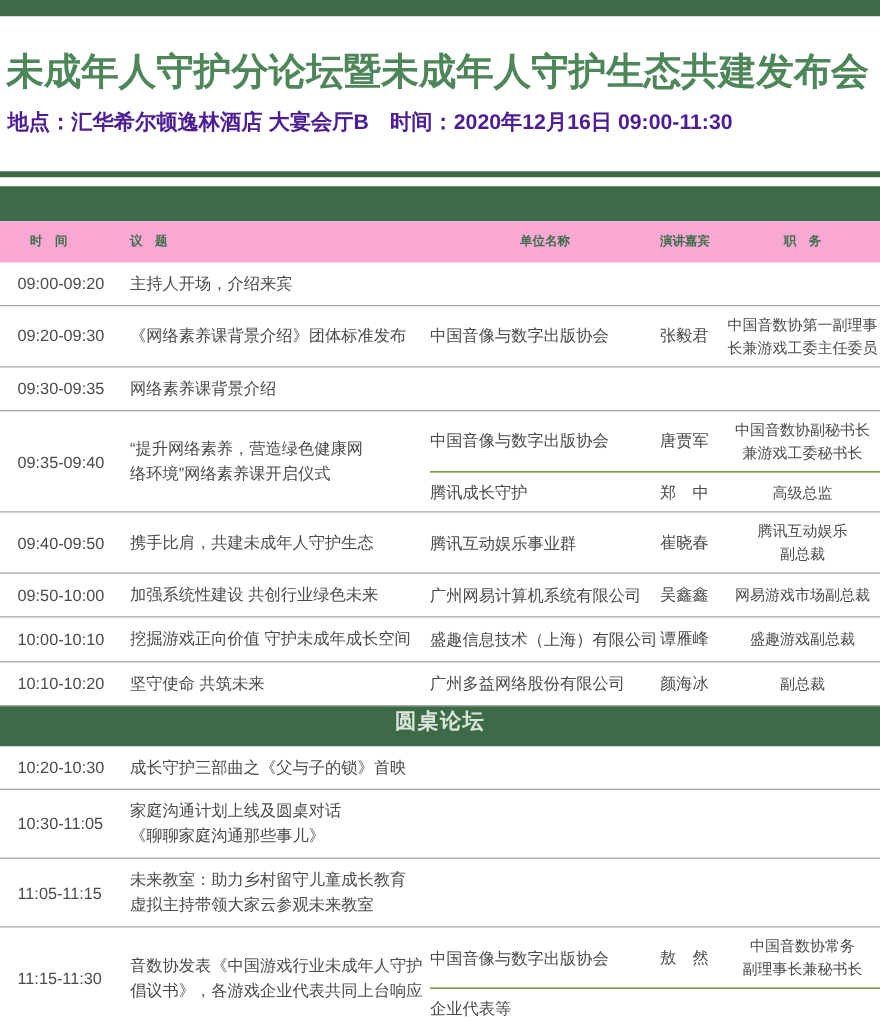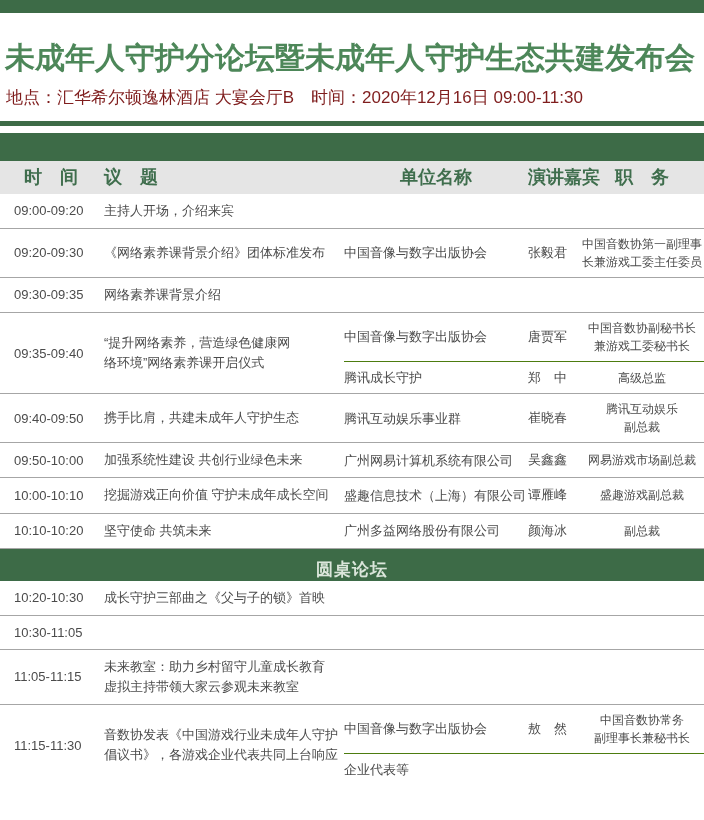--- a/index.html
+++ b/index.html
@@ -9,31 +9,31 @@
     color:#4b4b4b;
     -webkit-font-smoothing:antialiased;
   }
   .topbar{height:13px;background:#3d6b47;}
   .event-title{
     font-size:30px;font-weight:bold;color:#4d8759;
     line-height:1.25;padding:26px 4px 9px 5px;letter-spacing:0;
     white-space:nowrap;
   }
   .event-info{
-    font-size:17px;font-weight:normal;color:#7f1d1d;
-    padding:0 0 12px 6px;letter-spacing:0;
+    font-size:17px;font-weight:bold;color:#4c1d95;
+    padding:0 0 28px 6px;letter-spacing:0;
   }
   .rule-thin{height:5px;background:#3d6b47;}
   .rule-gap{height:7px;background:#ffffff;}
   .band{height:28px;background:#3d6b47;}
 
   
   .thead{
     display:flex;align-items:center;height:33px;
-    background:#e5e5e5;color:#3f6e4d;font-weight:bold;font-size:18px;
+    background:#f9a8d4;color:#3f6e4d;font-weight:bold;font-size:10px;
   }
   .thead .hc{white-space:nowrap;}
   .hc-time{width:104px;box-sizing:border-box;padding-left:24px;}
   .hc-topic{width:240px;box-sizing:border-box;}
   .hc-org{width:184px;text-align:center;}
   .hc-speaker{width:52px;text-align:left;}
   .hc-title{flex:1;text-align:center;}
 
   .row{
     display:flex;align-items:center;
@@ -51,21 +51,21 @@
   }
   .c-right{flex:1;display:flex;flex-direction:column;align-self:stretch;justify-content:center;}
   .entry{display:flex;align-items:center;flex:1;padding:6px 0;}
   .entry + .entry{border-top:1px solid #4d7c0f;}
   .e-org{width:184px;text-align:left;white-space:pre-line;line-height:1.5;}
   .e-speaker{width:52px;white-space:nowrap;}
   .e-title{flex:1;text-align:center;white-space:pre-line;line-height:1.5;font-size:12px;}
 
   .section-row{
     height:32px;background:#3d6b47;display:flex;
-    align-items:flex-end;justify-content:center;
+    align-items:flex-start;justify-content:center;
   }
   .section-label{color:#dbe6db;font-size:17px;font-weight:bold;letter-spacing:1px;}
 </style>
 </head>
 <body>
 
 <div class="topbar"></div>
 
 <div>
   <div class="event-title">未成年人守护分论坛暨未成年人守护生态共建发布会</div>
@@ -191,20 +191,22 @@
         <div class="c-right">
           <div class="entry">
             <div class="e-org"></div>
             <div class="e-speaker"></div>
             <div class="e-title"></div>
           </div>
         </div>
       </div>
       <div class="row">
         <div class="c-time">10:30-11:05</div>
+        <div class="c-topic">家庭沟通计划上线及圆桌对话
+《聊聊家庭沟通那些事儿》</div>
       </div>
       <div class="row">
         <div class="c-time">11:05-11:15</div>
         <div class="c-topic">未来教室：助力乡村留守儿童成长教育
 虚拟主持带领大家云参观未来教室</div>
         <div class="c-right">
           <div class="entry">
             <div class="e-org"></div>
             <div class="e-speaker"></div>
             <div class="e-title"></div>

